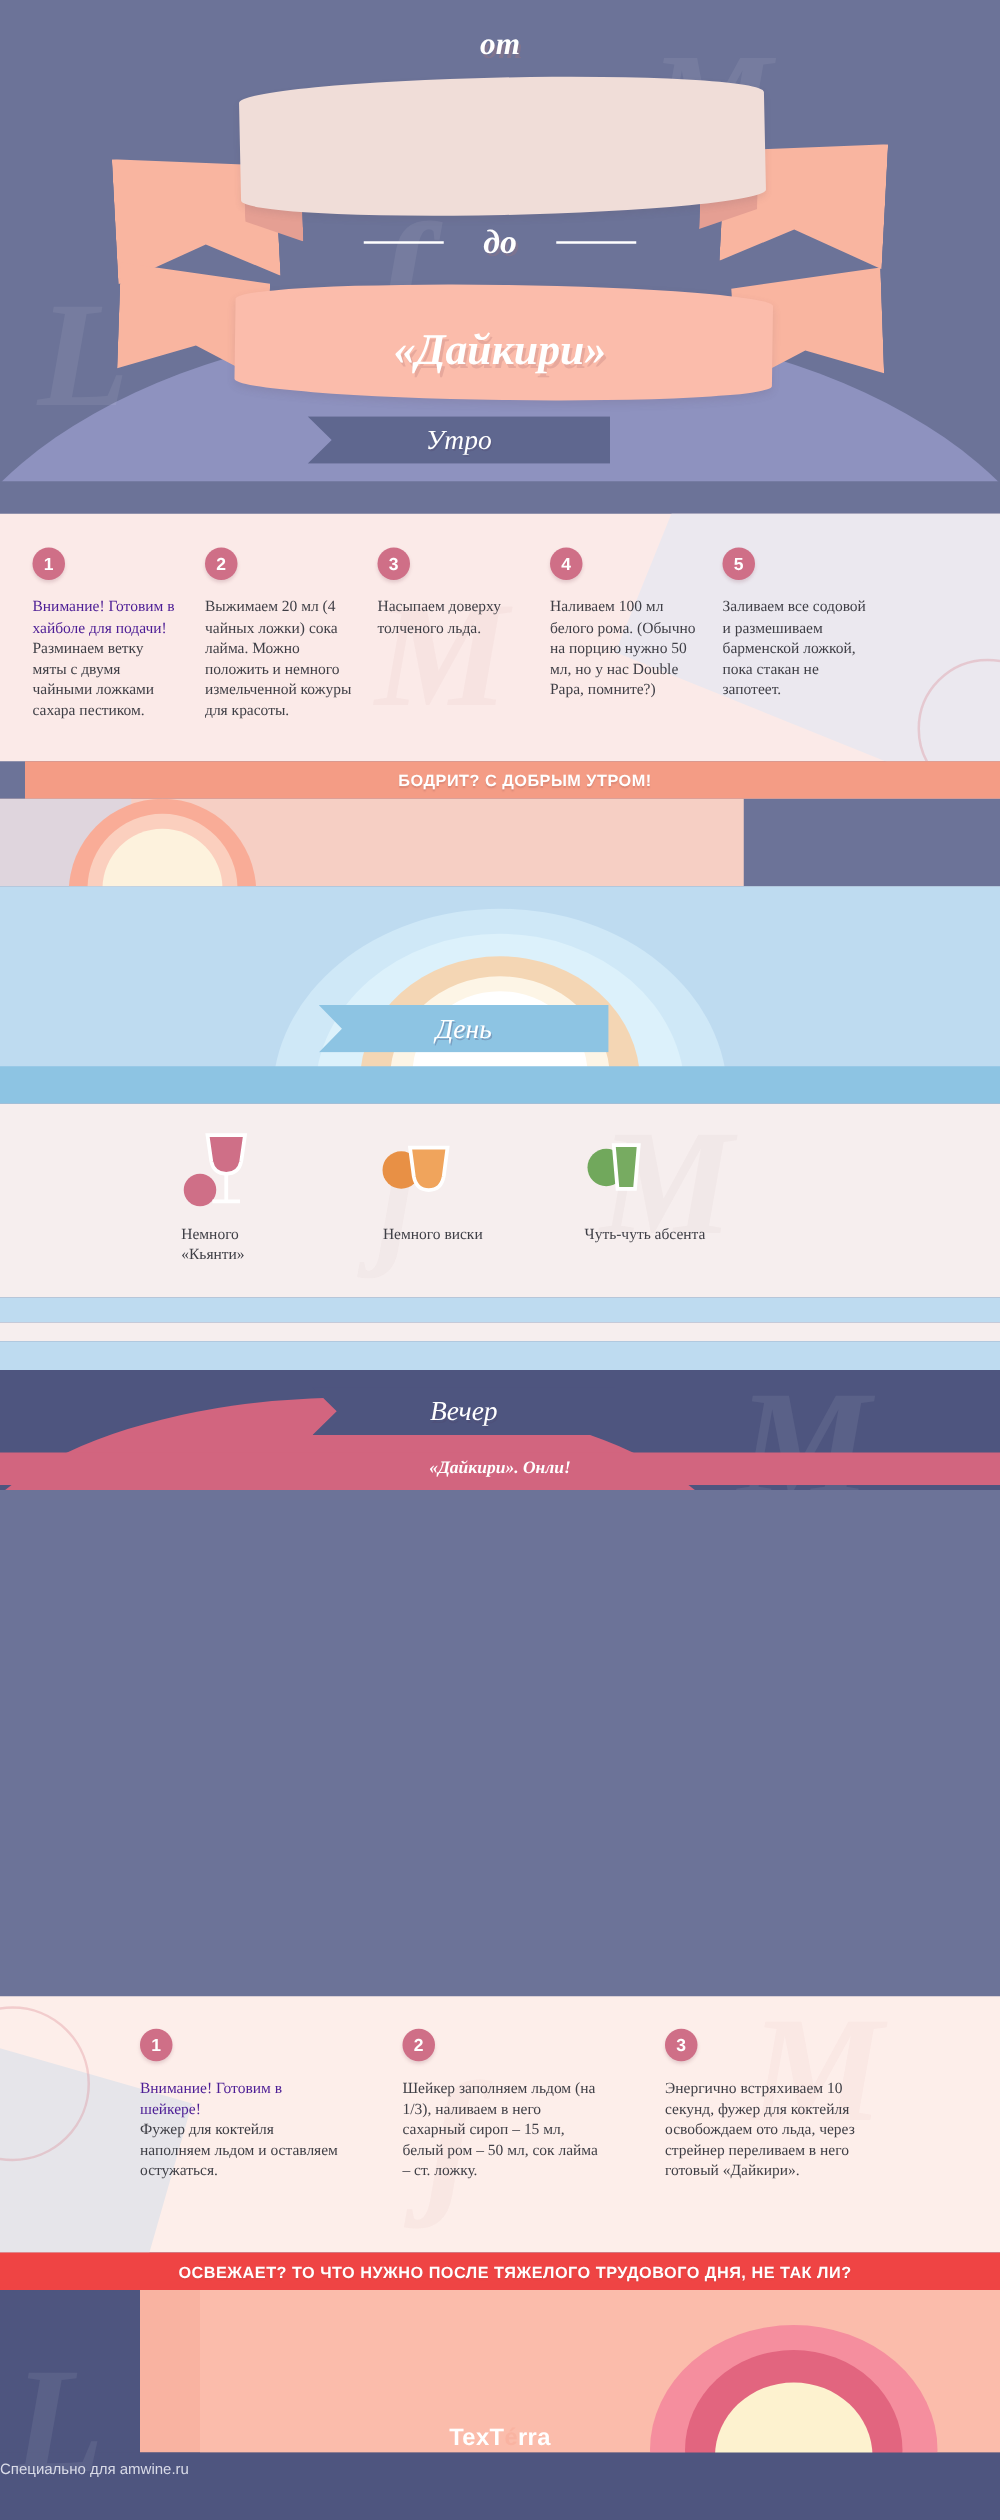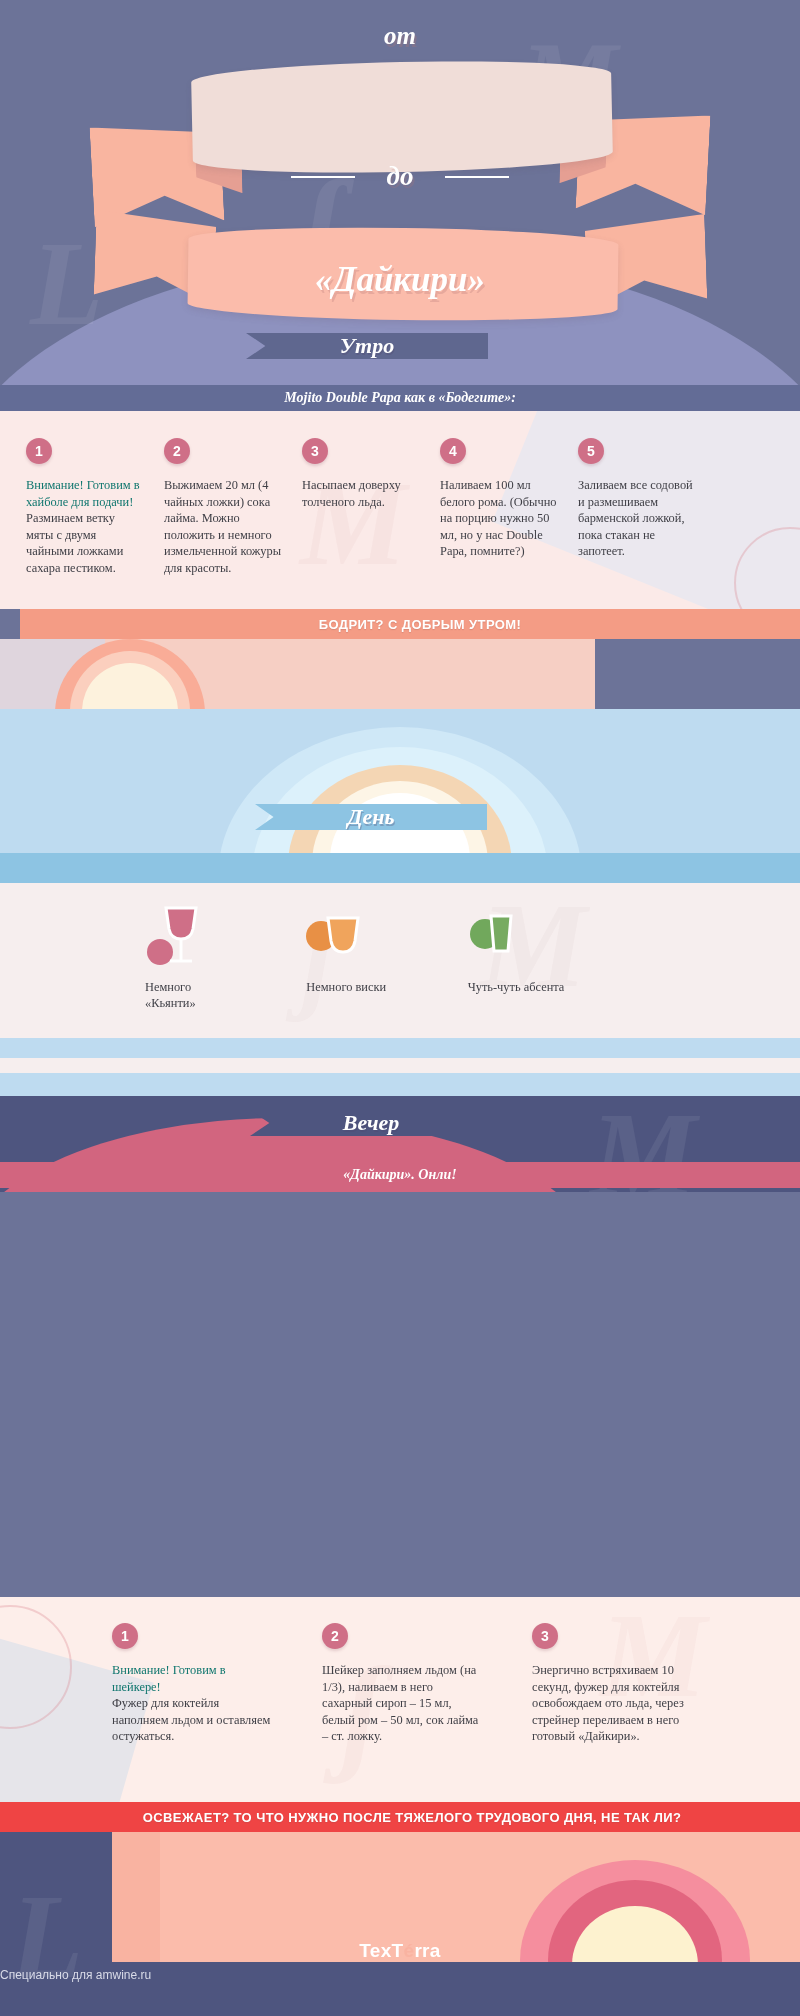--- a/index.html
+++ b/index.html
@@ -93,21 +93,21 @@
   .fold-r1 {
     left: 560px; top: 140px; width: 46px; height: 44px;
     background: #e59f93;
     clip-path: polygon(0 0, 100% 0, 100% 60%, 0 100%);
     transform: rotate(2deg);
   }
 
   
   #do-row {
     position: absolute;
-    top: 161px; left: 0; width: 800px;
+    top: 178px; left: 0; width: 800px;
     display: flex; align-items: center; justify-content: center;
     gap: 32px;
   }
   #do-row .ln { width: 64px; height: 2px; background: #ffffff; }
   #do {
     color: #ffffff;
     font-family: "Liberation Serif", serif;
     font-style: italic; font-weight: bold;
     font-size: 27px;
     text-shadow: 2px 3px 0 rgba(180,120,120,0.22);
@@ -144,25 +144,25 @@
   }
   .fold-r2 {
     left: 572px; top: 252px; width: 44px; height: 42px;
     background: #e59f93;
     clip-path: polygon(0 0, 100% 0, 100% 55%, 0 100%);
   }
 
   
   .nameplate {
     position: absolute;
-    height: 26px;
+    height: 38px;
     display: flex; align-items: center; justify-content: center;
     color: #ffffff;
     font-family: "Liberation Serif", serif;
-    font-style: italic; font-weight: bold;
+    font-style: italic; font-weight: normal;
     font-size: 22px;
     text-shadow: 1px 2px 0 rgba(80,70,110,0.3);
     clip-path: polygon(0 0, 100% 0, 100% 100%, 92% 50%, 100% 100%, 0 100%, 8% 50%);
   }
   .np-morning {
     left: 246px; top: 333px; width: 242px;
     background: #5f678f;
   }
 
   
@@ -218,21 +218,21 @@
     display: flex; align-items: center; justify-content: center;
     box-shadow: 0 2px 3px rgba(140,80,100,0.22);
   }
   .step-body {
     margin-top: 13px;
     font-family: "Liberation Serif", serif;
     font-size: 12.4px;
     line-height: 16.6px;
     color: #3f3f46;
   }
-  .step-warn { color: #0f766e; display: block; }
+  .step-warn { color: #4c1d95; display: block; }
 
   
   .strap {
     position: absolute;
     left: 0; width: 800px; height: 30px;
     display: flex; align-items: center; justify-content: center;
     color: #ffffff;
     font-family: "Liberation Sans", sans-serif;
     font-weight: bold;
     font-size: 13px;
@@ -394,21 +394,20 @@
     <div class="tail tail-l2"></div>
     <div class="tail tail-r2"></div>
     <div class="tail fold-l2"></div>
     <div class="tail fold-r2"></div>
     <div class="ribbon-band rib2"></div>
     <div class="hero-word rib2-label">«Дайкири»</div>
   </div>
 
   <div class="nameplate np-morning">Утро</div>
 
-  <div class="subbar subbar-morning">Mojito Double Papa как в «Бодегите»:</div>
 
   <div class="steps-panel panel-morning">
     <div class="diag"></div>
     <div class="citrus" style="right:-46px; top:116px; width:108px; height:108px;"></div>
     <div class="wm" style="left:300px;top:44px;font-size:120px;color:rgba(200,140,140,0.07);">M</div>
 
     <div class="steps" style="padding:27px 26px 0 26px;">
       <div class="step" style="width:118px; margin-right:20px;">
         <div class="badge">1</div>
         <div class="step-body">

